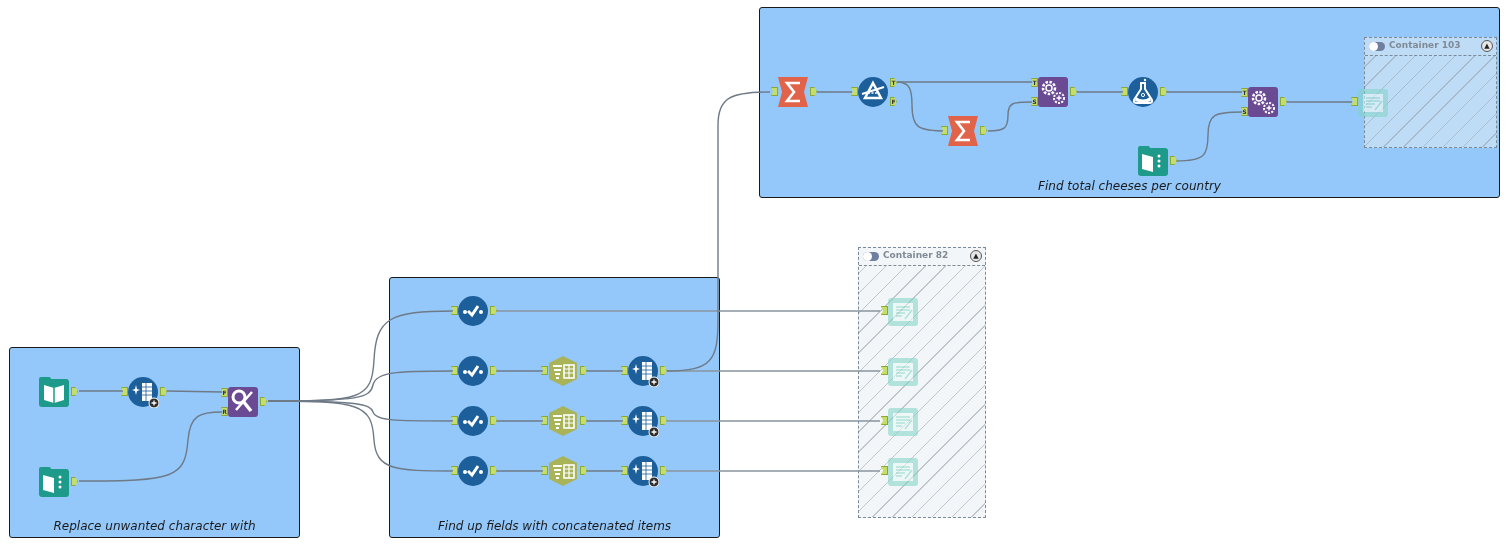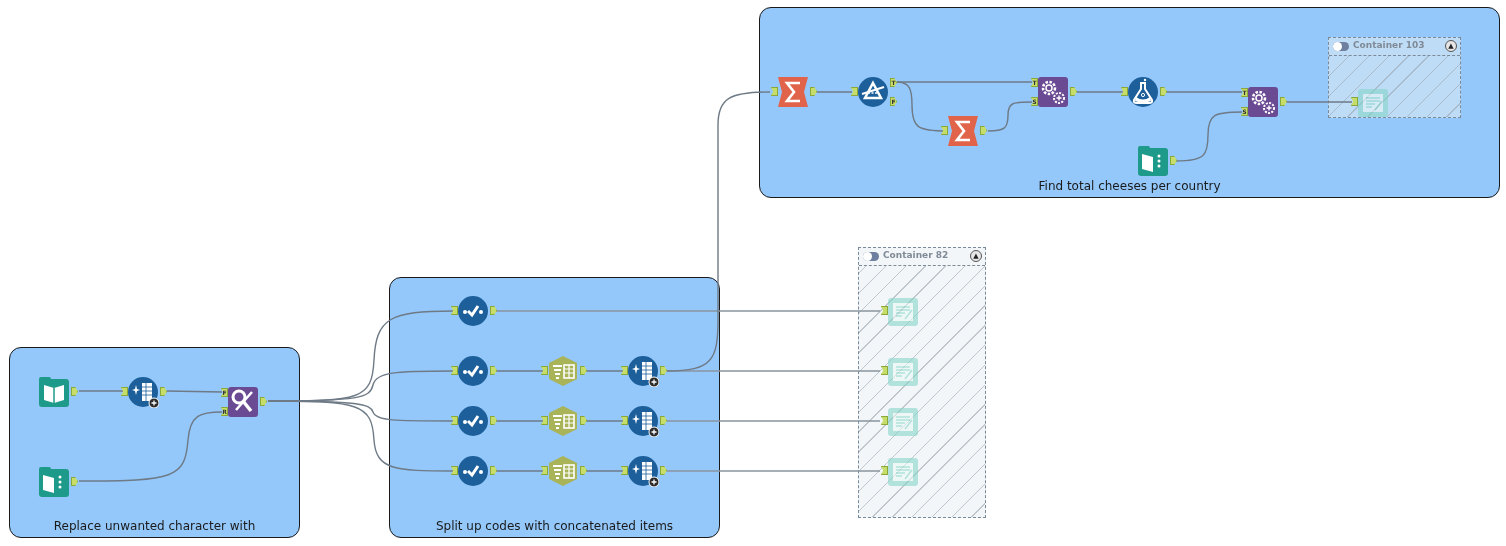--- a/index.html
+++ b/index.html
@@ -1,18 +1,18 @@
 <!DOCTYPE html>
 <html><head>
 <meta charset="utf-8">
 <style>
   html, body { margin:0; padding:0; background:#ffffff; }
   body { width:1506px; height:546px; position:relative; overflow:hidden; font-family:"DejaVu Sans", sans-serif; }
   #canvas { position:absolute; left:0; top:0; width:1506px; height:546px; }
-  .container-box { position:absolute; background:#94c8fb; border:1px solid #1a1a1a; border-radius:12px; box-sizing:border-box; }
+  .container-box { position:absolute; background:#94c8fb; border:1px solid #1a1a1a; border-radius:3px; box-sizing:border-box;font-style:italic; }
   .container-caption { position:absolute; left:0; right:0; bottom:4px; text-align:center; font-size:12px; color:#1a1a1a; }
   .disabled-box { position:absolute; border:1px dashed #7a8a99; box-sizing:border-box; overflow:hidden; }
   .disabled-box .hdr { position:absolute; left:0; right:0; top:0; height:18px; border-bottom:1px dashed #7a8a99; box-sizing:border-box; }
   .disabled-box .hdr .toggle { position:absolute; left:4px; top:4px; width:16px; height:9px; border-radius:5px; background:#6f7fa0; }
   .disabled-box .hdr .toggle::before { content:""; position:absolute; left:0; top:0; width:9px; height:9px; border-radius:50%; background:#ffffff; }
   .disabled-box .hdr .title { position:absolute; left:24px; top:2px; font-size:9px; color:#7f8a96; font-weight:bold; }
   .disabled-box .hdr .collapse { position:absolute; right:3px; top:2px; width:12px; height:12px; border-radius:50%; border:1px solid #555; background:#e6e6e6; box-sizing:border-box; font-size:7px; line-height:10px; text-align:center; color:#222; }
   .hatch { position:absolute; left:0; right:0; top:18px; bottom:0;
     background-image: repeating-linear-gradient(-45deg, transparent 0px, transparent 9px, rgba(150,160,170,0.55) 9px, rgba(150,160,170,0.55) 10px, transparent 10px, transparent 14px); }
   .tool { position:absolute; width:32px; height:32px; }
@@ -26,27 +26,27 @@
 </style>
 </head>
 <body>
 
 <div id="canvas">
 
   <div class="container-box" style="left:9px;top:347px;width:291px;height:191px;">
     <div class="container-caption">Replace unwanted character with</div>
   </div>
   <div class="container-box" style="left:389px;top:277px;width:331px;height:261px;">
-    <div class="container-caption">Split up codes with concatenated items</div>
+    <div class="container-caption">Find up fields with concatenated items</div>
   </div>
   <div class="container-box" style="left:759px;top:7px;width:741px;height:191px;">
     <div class="container-caption">Find total cheeses per country</div>
   </div>
 
-  <div class="disabled-box" style="left:1328px;top:37px;width:133px;height:81px;background:#bfdcf6;">
+  <div class="disabled-box" style="left:1364px;top:37px;width:133px;height:111px;background:#bfdcf6;">
     <div class="hdr">
       <span class="toggle"></span>
       <span class="title">Container 103</span>
       <span class="collapse">▲</span>
     </div>
     <div class="hatch"></div>
   </div>
 
   <div class="disabled-box" style="left:858px;top:247px;width:128px;height:271px;background:#f2f6f8;">
     <div class="hdr">

